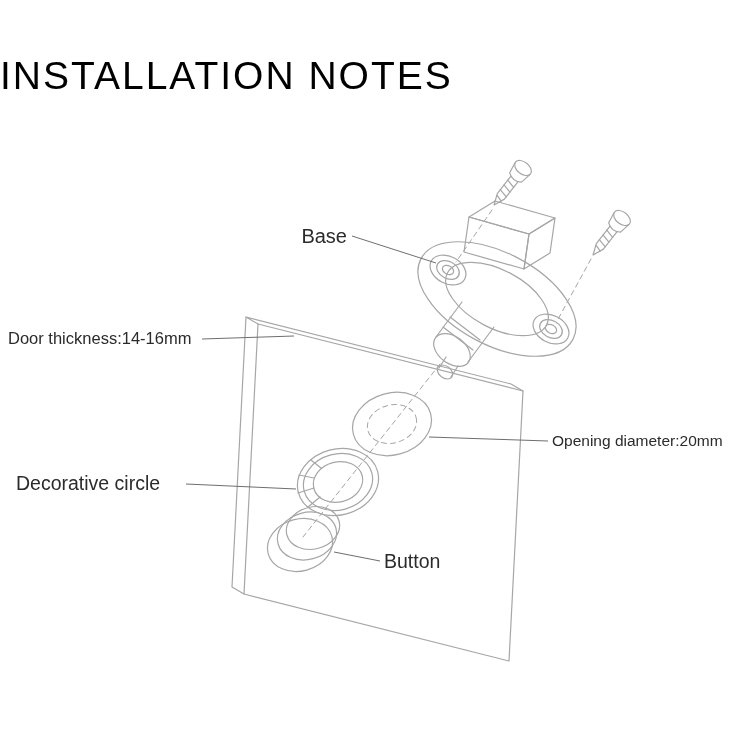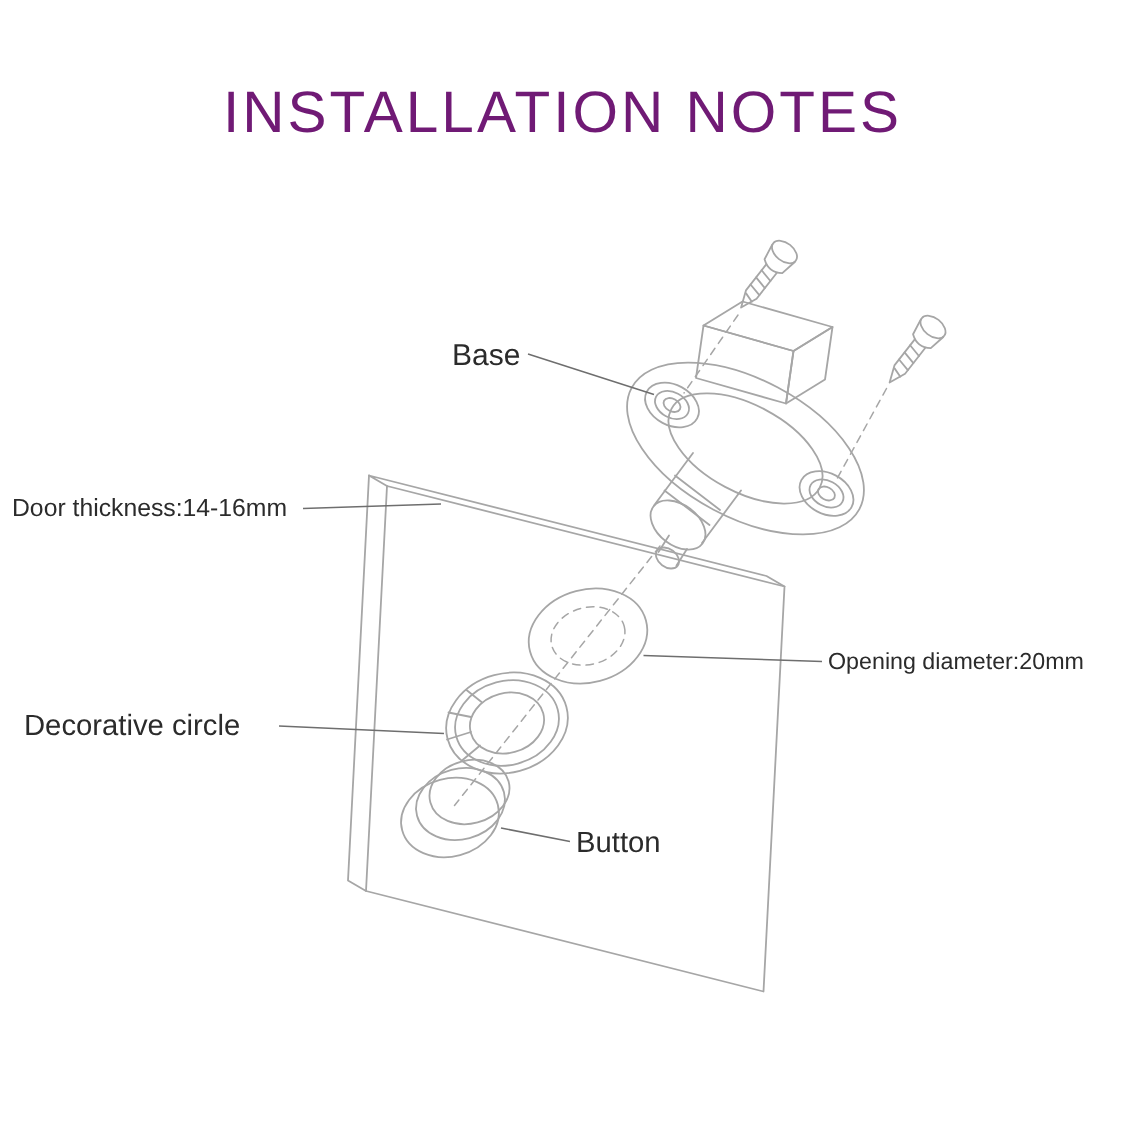--- a/index.html
+++ b/index.html
@@ -7,25 +7,24 @@
     width:750px;height:750px;
     background:#ffffff;
     position:relative;
     overflow:hidden;
     font-family:"Liberation Sans",sans-serif;
   }
   h1.title{
     margin:0;
     position:absolute;
     top:54px;left:0;right:0;
-    text-align:center;
     font-size:39px;
     font-weight:400;
     letter-spacing:2px;
-    color:#701a75;
+    color:#000000;
     font-family:"Liberation Sans",sans-serif;
   }
   svg.diagram{position:absolute;top:0;left:0;}
   .draw{fill:none;stroke:#a6a6a6;stroke-width:1.2;stroke-linejoin:round;stroke-linecap:round;}
   .dash{fill:none;stroke:#a6a6a6;stroke-width:1;stroke-dasharray:5 4;stroke-linecap:round;}
   .leader{fill:none;stroke:#6e6e6e;stroke-width:1;}
   .lbl{fill:#2b2b2b;font-family:"Liberation Sans",sans-serif;}
   .lbl-base{font-size:20px;}
   .lbl-lg{font-size:19.5px;}
   .lbl-md{font-size:16.5px;}

